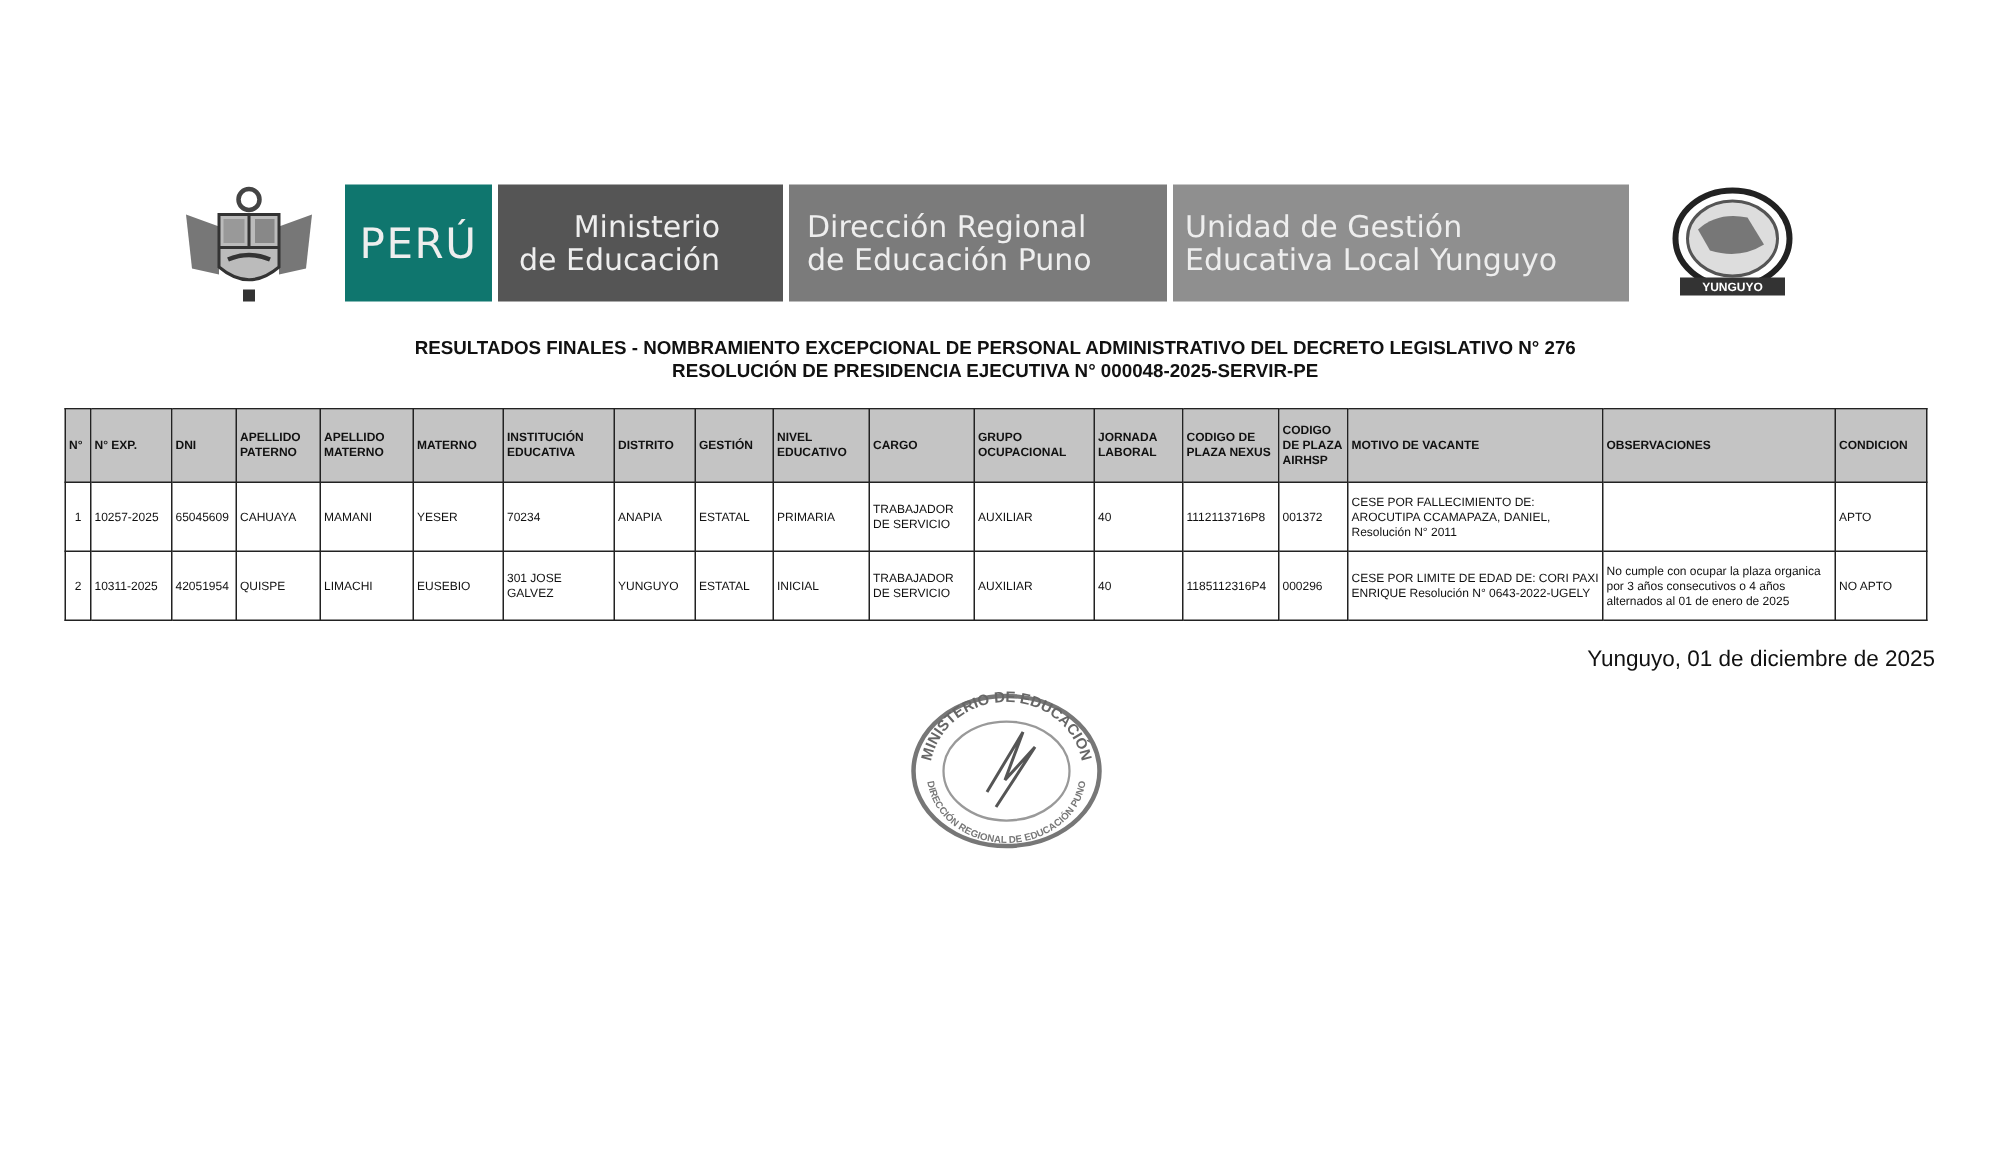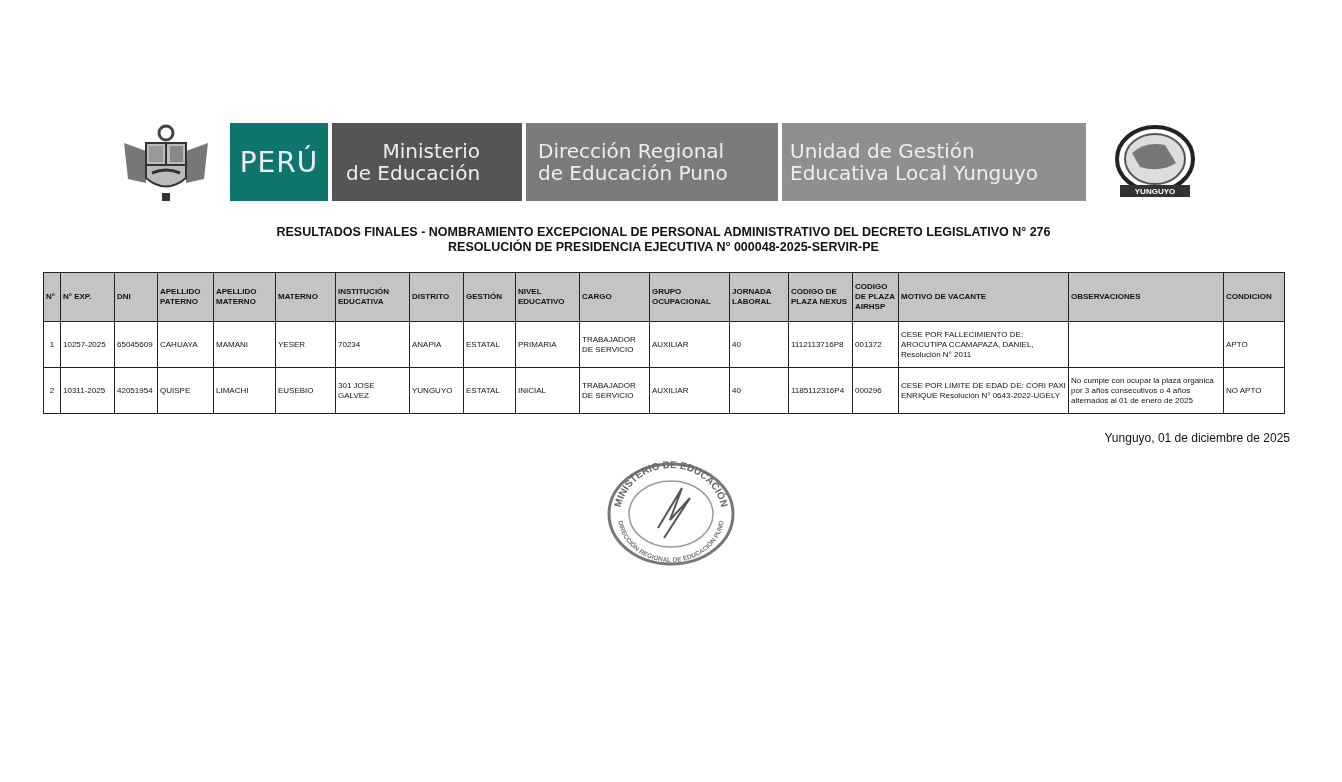--- a/index.html
+++ b/index.html
@@ -14,21 +14,21 @@
     .blk.min { width: 190px; background: #555555; padding-left: 14px; font-size: 20px; line-height: 22px; margin-right: 4px; text-align: right; }
     .blk.dre { width: 252px; background: #7b7b7b; padding-left: 12px; font-size: 20px; line-height: 22px; margin-right: 4px; }
     .blk.ugel { width: 304px; background: #8f8f8f; padding-left: 8px; font-size: 20px; line-height: 22px; margin-right: 24px; }
     .ugel-logo { width: 90px; height: 80px; }
     .title { position: absolute; top: 225px; left: 0; width: 1327px; text-align: center; font-weight: bold; font-size: 12.5px; line-height: 15px; }
     table.res { position: absolute; left: 43px; top: 272px; border-collapse: collapse; font-size: 8px; table-layout: fixed; }
     table.res th, table.res td { border: 1.3px solid #222; padding: 1px 2px; text-align: left; vertical-align: middle; overflow: hidden; }
     table.res th { background: #c4c4c4; font-weight: bold; height: 46px; line-height: 10px; }
     table.res td { height: 43px; line-height: 10px; background: #fff; }
     td.jl { text-align: justify; }
-    .place-date { position: absolute; top: 431px; right: 52px; font-size: 12px; }
+    .place-date { position: absolute; top: 431px; right: 52px; font-size: 15px; }
     .seal { position: absolute; left: 600px; top: 458px; width: 142px; height: 108px; }
   </style>
 </head>
 <body>
 
 <div class="banner">
   <svg class="crest" viewBox="0 0 100 80">
     <circle cx="50" cy="10" r="7" fill="none" stroke="#444" stroke-width="3"></circle>
     <path d="M8 20 L30 28 L30 60 L12 56 Z" fill="#777"></path>
     <path d="M92 20 L70 28 L70 60 L88 56 Z" fill="#777"></path>

